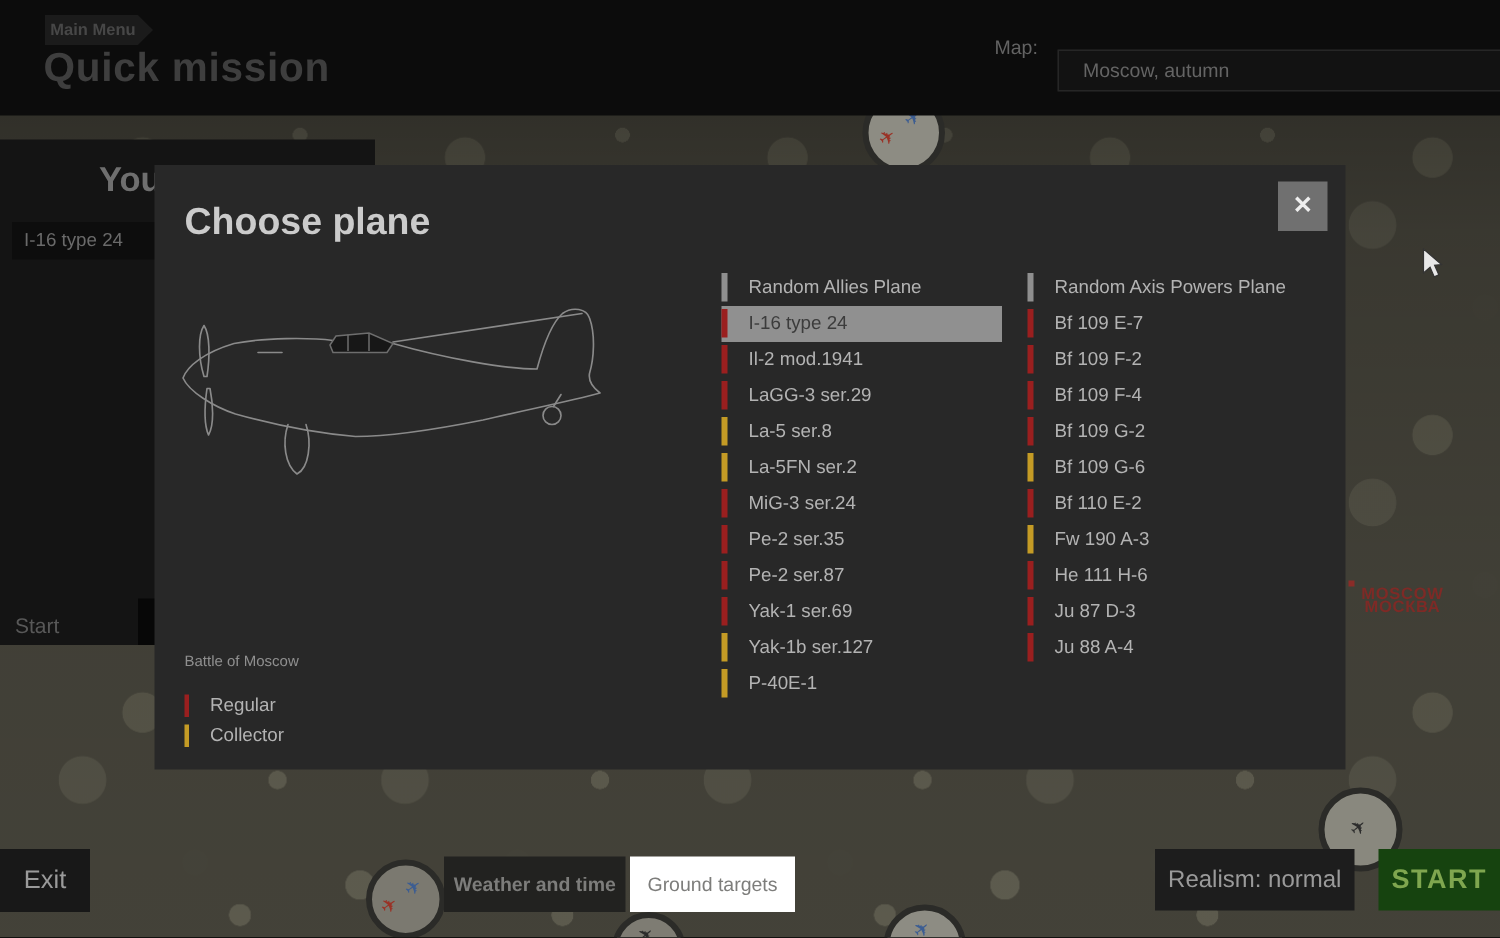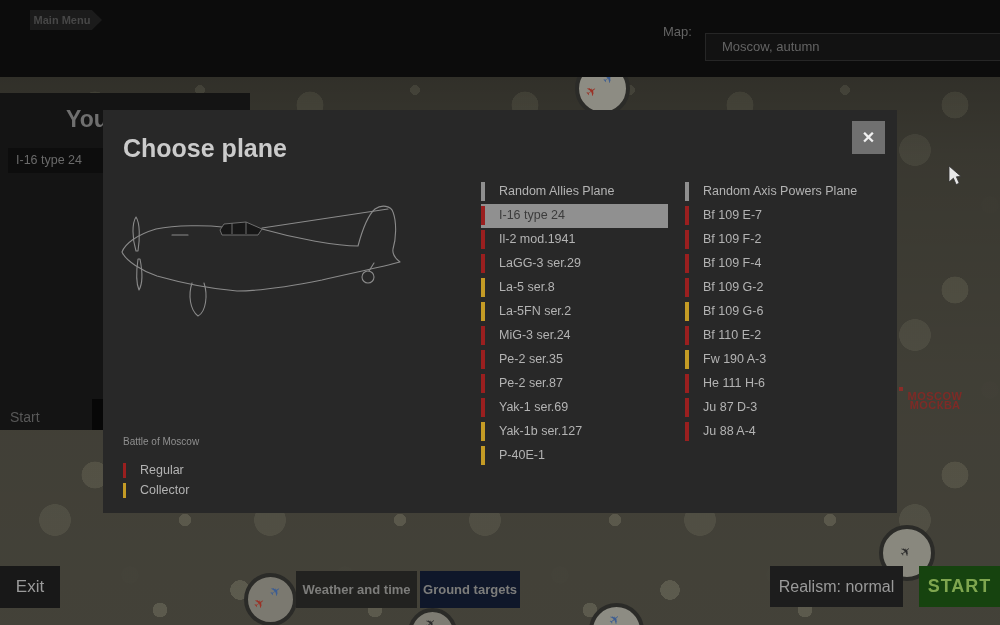--- a/index.html
+++ b/index.html
@@ -39,21 +39,21 @@
   .side-panel{position:absolute;left:0;top:93px;width:250px;height:337px;background:#141414;z-index:4;}
   .side-title{position:absolute;left:66px;top:13px;color:#6f6f6f;font-size:23px;font-weight:bold;}
   .side-plane{position:absolute;left:8px;top:55px;width:242px;height:25px;background:#0d0d0d;
     color:#6a6a6a;font-size:12.5px;line-height:25px;padding-left:8px;box-sizing:border-box;}
   .side-start{position:absolute;left:10px;top:316px;color:#585858;font-size:14px;}
   .side-frag{position:absolute;left:92px;top:306px;width:16px;height:31px;background:#070707;}
   
   .btn{position:absolute;z-index:6;text-align:center;box-sizing:border-box;}
   .exit-btn{left:0;top:566px;width:60px;height:42px;background:#181818;color:#9a9a9a;font-size:17px;line-height:42px;}
   .weather-btn{left:296px;top:571px;width:121px;height:37px;background:#222220;color:#7d7d7b;font-size:13px;font-weight:bold;line-height:37px;}
-  .ground-btn{left:420px;top:571px;width:100px;height:37px;background:#0f172a;color:#7d7d7b;font-size:13px;font-weight:bold;line-height:37px;}
+  .ground-btn{left:420px;top:571px;width:110px;height:37px;background:#ffffff;color:#7d7d7b;font-size:13px;font-weight:normal;line-height:37px;}
   .realism-btn{left:770px;top:566px;width:133px;height:41px;background:#1d1d1d;color:#9a9a9a;font-size:16px;line-height:41px;}
   .start-btn{left:919px;top:566px;width:81px;height:41px;background:#16430f;color:#7fa64f;font-size:18px;font-weight:bold;line-height:41px;letter-spacing:1px;}
   
   .modal{position:absolute;left:103px;top:110px;width:794px;height:403px;background:#282828;z-index:10;}
   .modal-title{position:absolute;left:20px;top:24px;color:#cbcbcb;font-size:25px;font-weight:bold;}
   .close-btn{position:absolute;left:749px;top:11px;width:33px;height:33px;background:#707070;
     color:#efefef;font-size:16px;font-weight:bold;text-align:center;line-height:33px;}
   .plane-art{position:absolute;left:9px;top:73px;width:320px;height:135px;}
   .campaign{position:absolute;left:20px;top:326px;color:#8f8f8f;font-size:10px;}
   .legend-row{position:absolute;left:20px;height:17px;}
@@ -103,20 +103,21 @@
 
   <div class="side-panel">
     <div class="side-title">You</div>
     <div class="side-plane">I-16 type 24</div>
     <div class="side-start">Start</div>
     <div class="side-frag"></div>
   </div>
 
   <div class="header">
     <div class="breadcrumb">Main Menu</div>
+    <div class="page-title">Quick mission</div>
     <div class="map-label">Map:</div>
     <div class="map-select">
       <span>Moscow, autumn</span>
       <span class="chev">▾</span>
     </div>
   </div>
 
   <div class="btn weather-btn">Weather and time</div>
   <div class="btn exit-btn">Exit</div>
   <div class="btn ground-btn">Ground targets</div>

